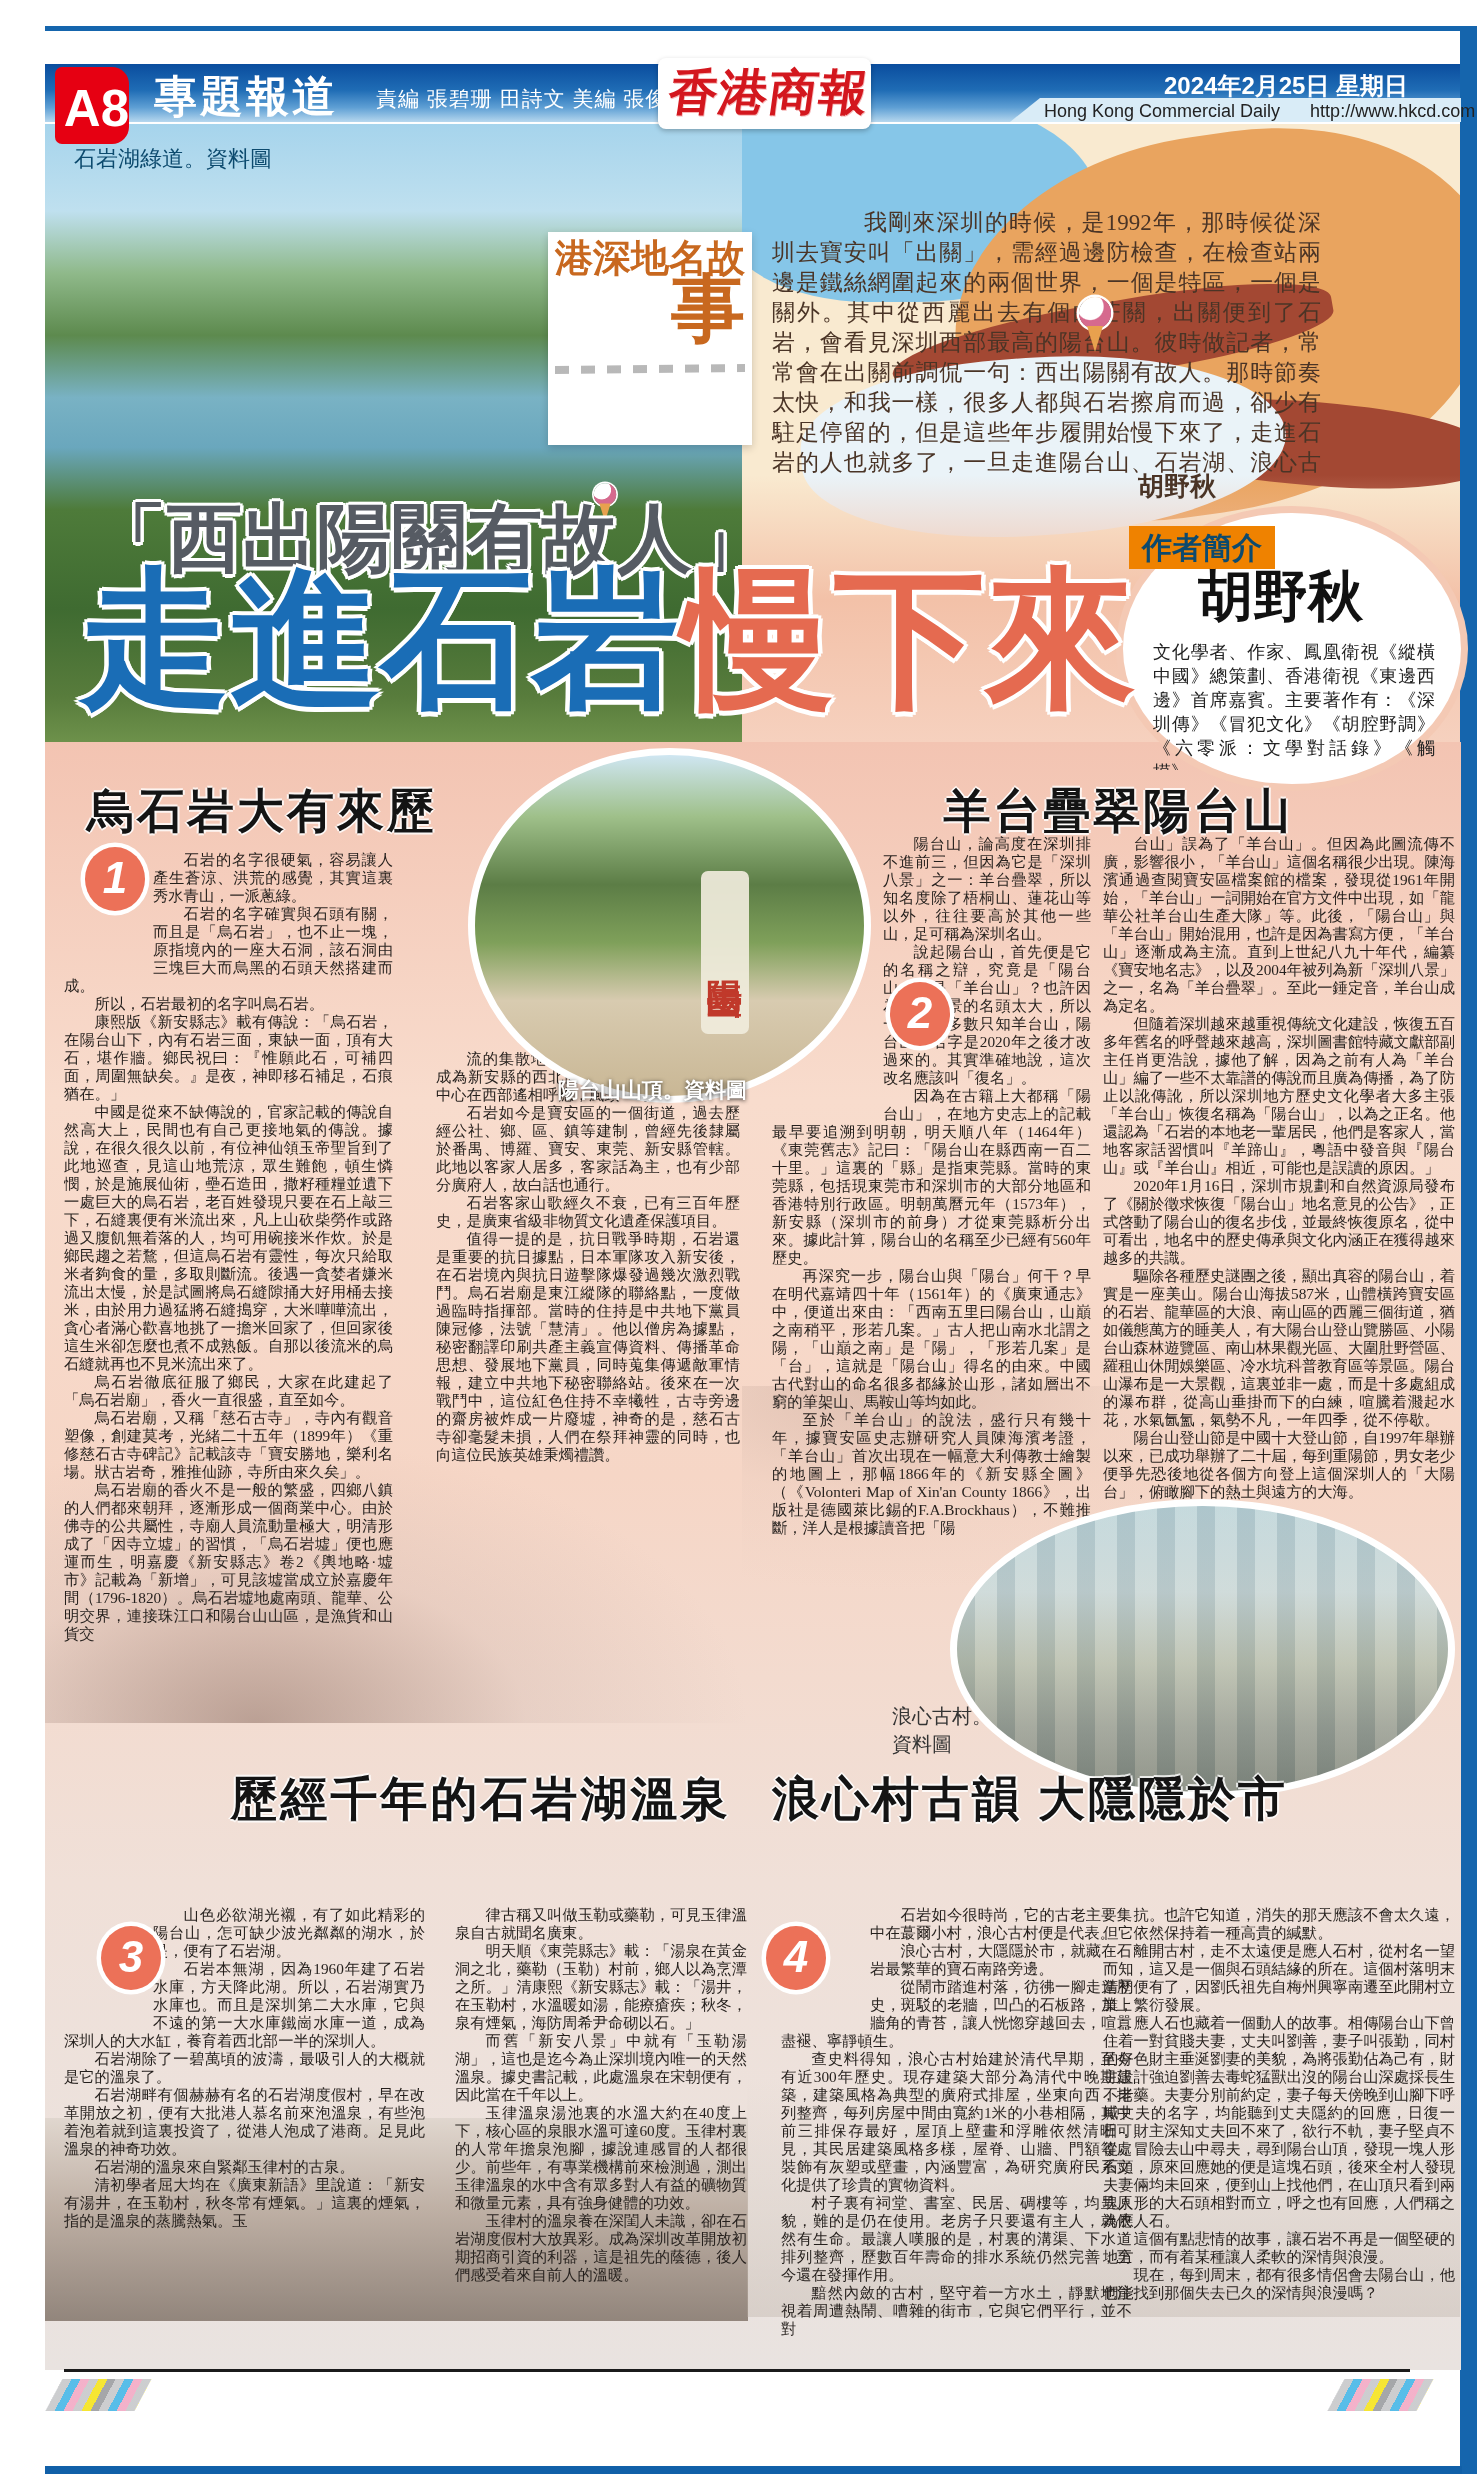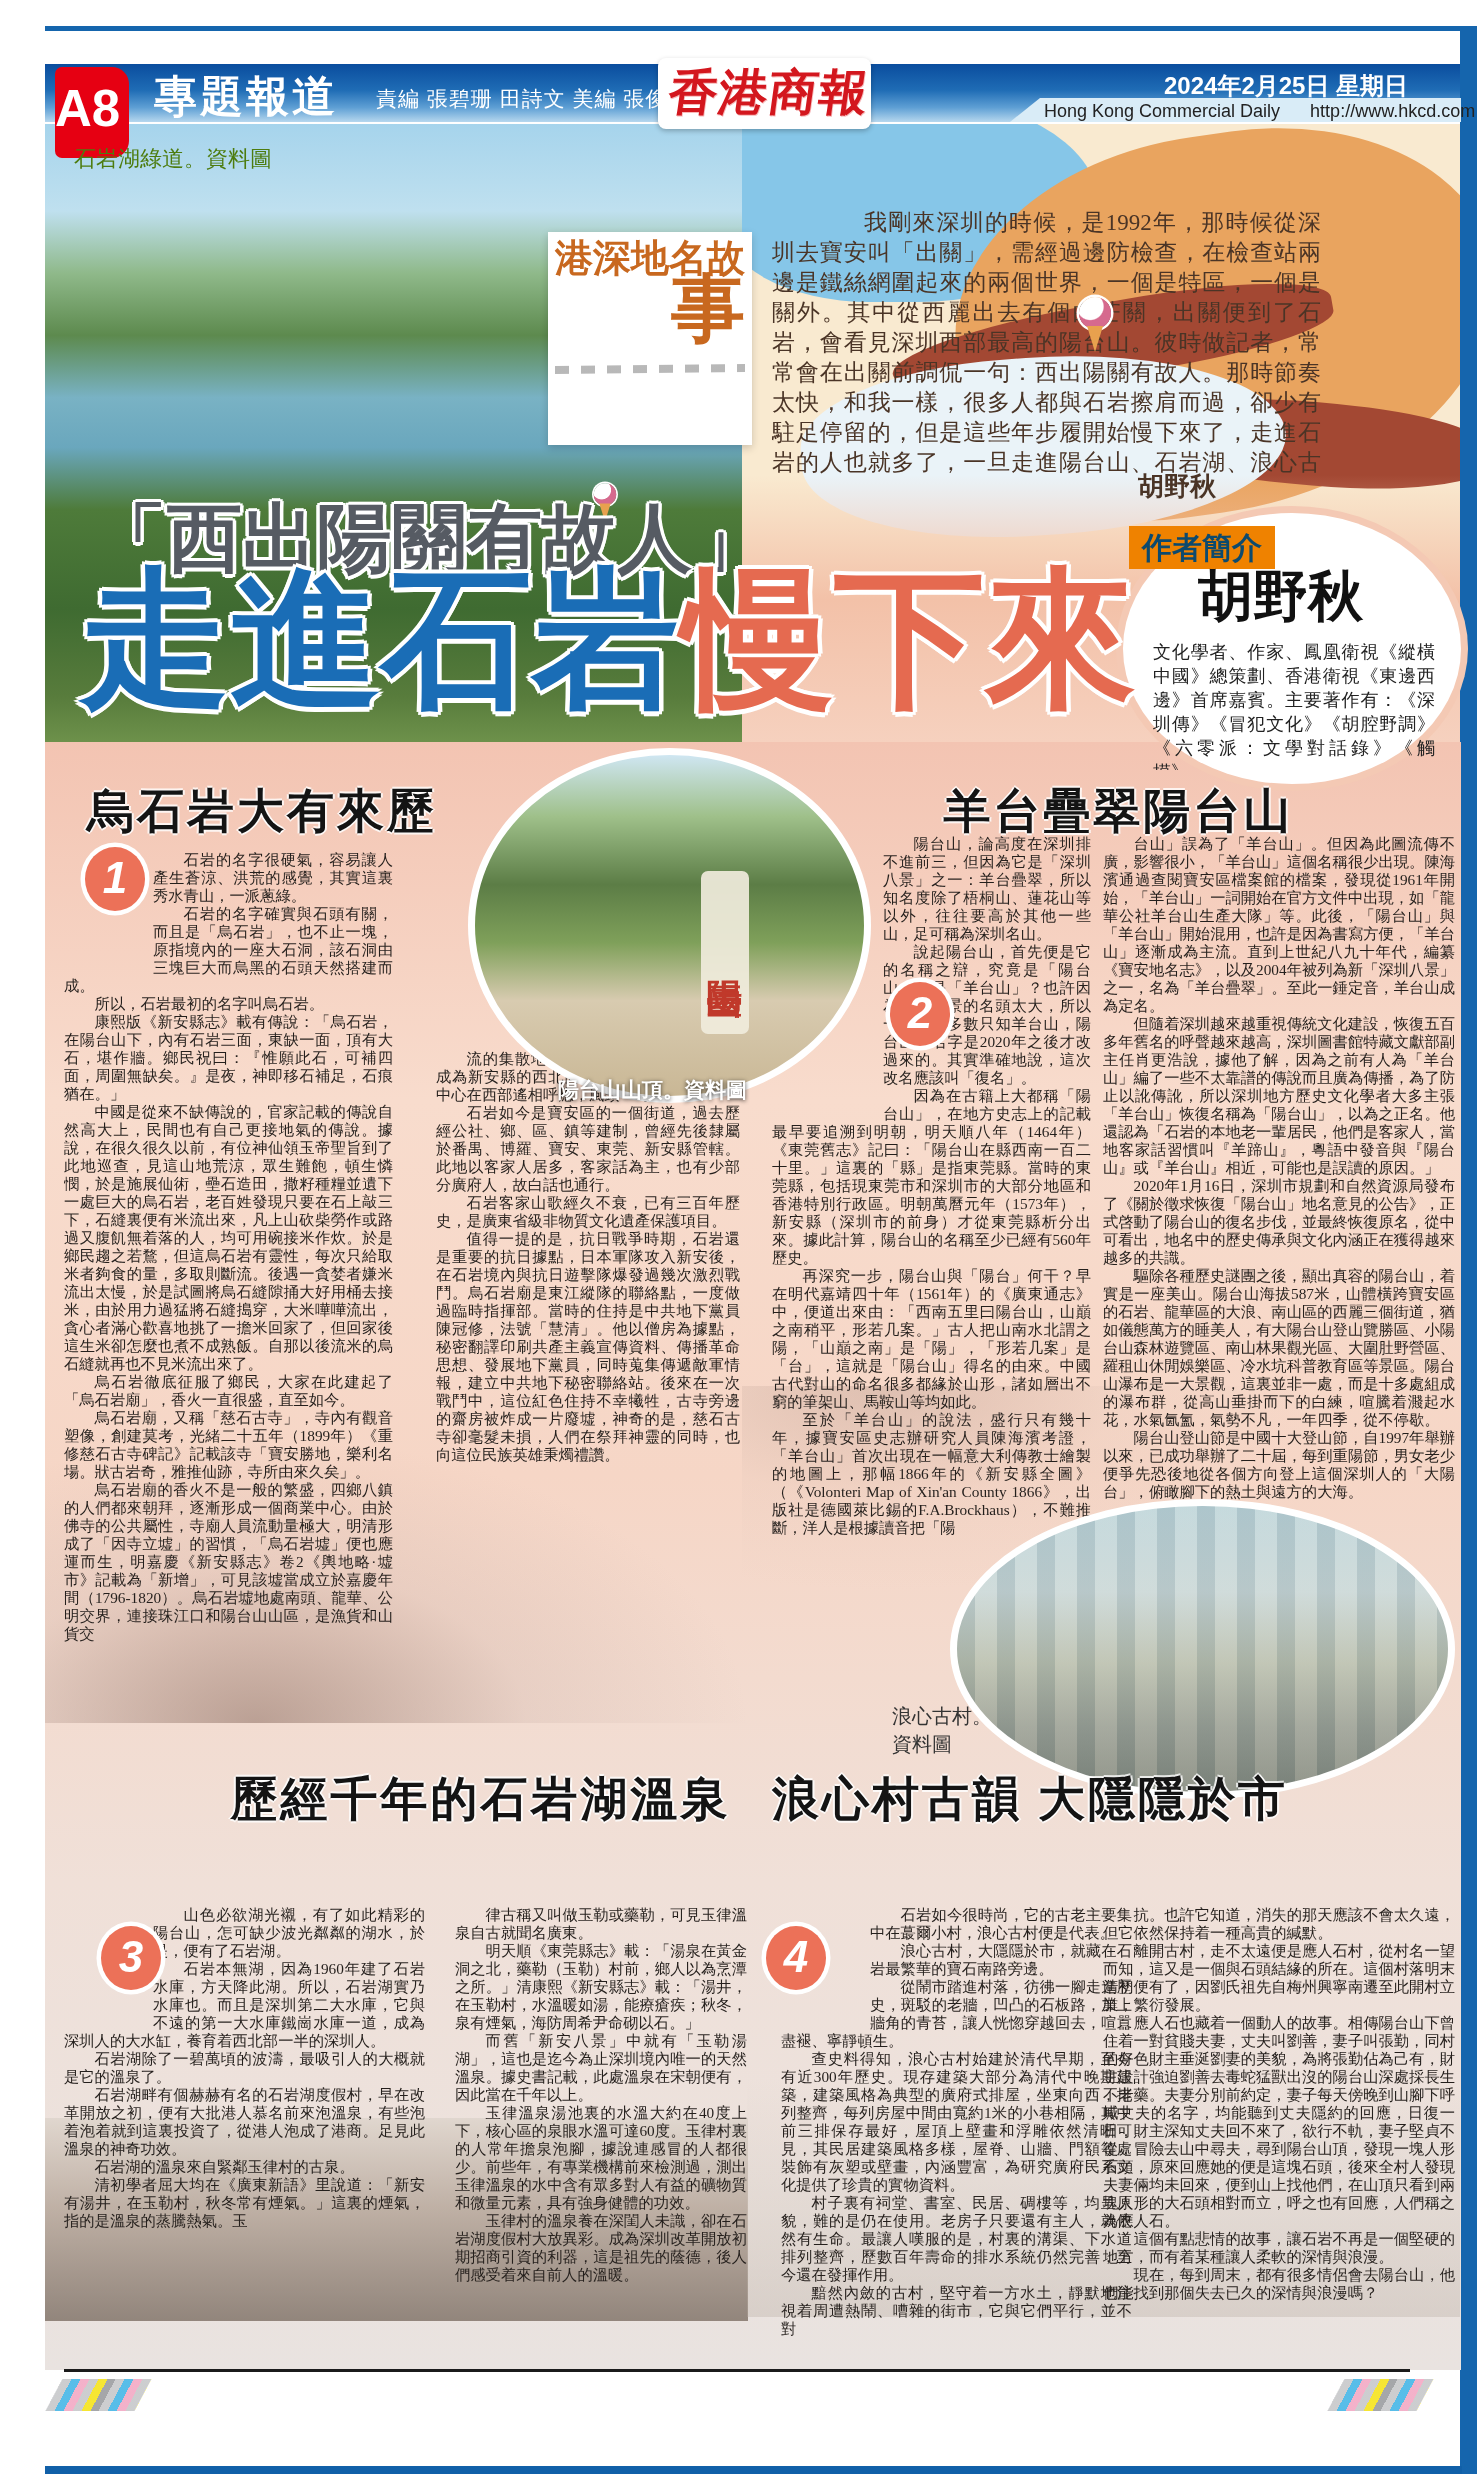--- a/index.html
+++ b/index.html
@@ -3,38 +3,38 @@
 <meta charset="utf-8">
 <style>
   html,body{margin:0;padding:0;background:#fff;}
   #page{position:relative;width:1477px;height:2686px;background:#fff;overflow:hidden;
         font-family:"Liberation Serif",serif;}
   .abs{position:absolute;}
   
   .topline{left:45px;top:26px;width:1417px;height:5px;background:#1565ad;}
   .hdrband{left:45px;top:64px;width:1417px;height:58px;
     background:linear-gradient(180deg,#0a4d9e 0%,#1f6cb5 45%,#5e9fd4 75%,#b6d7ee 100%);}
-  .a8{left:55px;top:67px;width:74px;height:91px;background:#e60012;border-radius:7px 17px 17px 7px;
-    color:#fff;font:bold 51px/83px "Liberation Sans",sans-serif;text-align:left;z-index:3;}
+  .a8{left:55px;top:67px;width:74px;height:77px;background:#e60012;border-radius:7px 17px 17px 7px;
+    color:#fff;font:bold 51px/83px "Liberation Sans",sans-serif;text-align:right;z-index:3;}
   .secname{left:154px;top:75px;color:#fff;font:bold 43px/43px "Liberation Sans",sans-serif;letter-spacing:3px;z-index:3;}
   .editors{left:376px;top:88px;color:#fff;font:21px/21px "Liberation Sans",sans-serif;letter-spacing:1px;z-index:3;}
   .mastpanel{left:658px;top:58px;width:213px;height:71px;background:#fff;border-radius:8px;z-index:3;
     box-shadow:0 2px 5px rgba(0,0,0,.25);}
   .masthead{left:669px;top:66px;color:#d3171e;font:bold 49px/54px "Liberation Serif",serif;
     transform:skewX(-8deg);letter-spacing:1px;z-index:4;text-shadow:1px 1px 0 #f7b9b9;}
   .hdate{left:1164px;top:74px;width:322px;text-align:left;color:#fff;
     font:bold 24px/24px "Liberation Sans",sans-serif;z-index:3;}
   .engband{left:1010px;top:98px;width:451px;height:24px;background:#d9ecf7;z-index:2;
     clip-path:polygon(30px 0,100% 0,100% 100%,0 100%);}
   .engtxt{left:1044px;top:102px;color:#222;font:18px/18px "Liberation Sans",sans-serif;z-index:3;}
   .rightbar{left:1460px;top:26px;width:17.3px;height:2620px;background:#1565ad;}
   
   .heroPhoto{left:45px;top:124px;width:733px;height:622px;
     background:linear-gradient(180deg,#a6d4ec 0%,#bfe0ef 14%,#8fb98a 24%,#5d8a4e 34%,#79b2c4 44%,#6aa7bd 52%,#4e7b3a 62%,#3f6b31 78%,#587c3c 92%,#6f934c 100%);}
-  .heroCap{left:74px;top:148px;color:#4d7c0f;font:22px/22px "Liberation Sans",sans-serif;z-index:5;}
+  .heroCap{left:74px;top:148px;color:#0c4a6e;font:22px/22px "Liberation Sans",sans-serif;z-index:5;}
   .map{left:742px;top:124px;width:718px;height:520px;background:#f9ead0;overflow:hidden;}
   .sea{left:-20px;top:-30px;width:376px;height:208px;background:#86c6e8;border-radius:40% 60% 55% 45%;}
   .land1{left:213px;top:10px;width:544px;height:376px;background:#e9a45f;border-radius:52% 48% 60% 40%;transform:rotate(-8deg);}
   .ridge1{left:148px;top:178px;width:445px;height:74px;background:#a34833;border-radius:50% 50% 40% 60%;transform:rotate(-10deg);}
   .ridge2{left:376px;top:277px;width:376px;height:84px;background:#a34833;border-radius:60% 40% 55% 45%;transform:rotate(6deg);}
   .water2{left:59px;top:233px;width:485px;height:178px;background:#eaf3f8;border-radius:45% 55% 50% 50%;transform:rotate(-4deg);}
   .mapfade{left:742px;top:475px;width:718px;height:277px;background:linear-gradient(180deg,rgba(243,193,168,0) 0%,#f3c1a8 45%,#f6d2c0 100%);}
   .pin{z-index:6;}
   .pin .ball{display:block;width:32px;height:32px;border-radius:50%;
      background:radial-gradient(circle at 35% 30%,#fff 0 42%,#d66a8e 46% 100%);box-shadow:0 0 0 2.5px #fff;}

